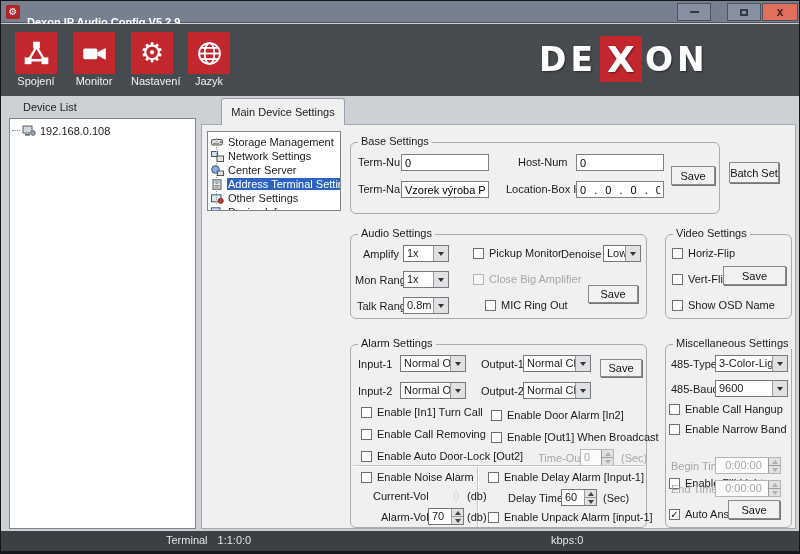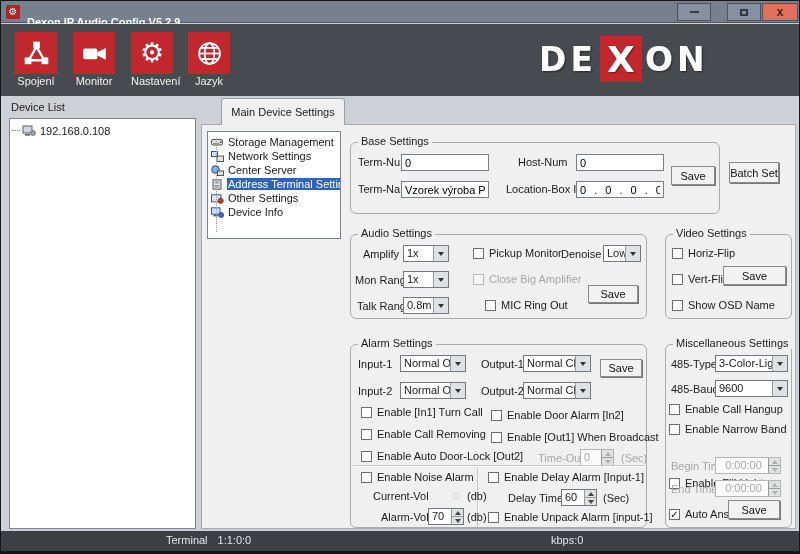--- a/index.html
+++ b/index.html
@@ -21,29 +21,29 @@
   
   .toolbar { left:0; top:23px; width:800px; height:72px; background:#474A4F; }
   .tbtn { top:8px; width:42px; height:42px; background:#C1272D; display:flex; align-items:center; justify-content:center; }
   .tlabel { top:51px; width:42px; text-align:center; color:#f2f2f2; white-space:nowrap; }
   .gearglyph { color:#fff; font-size:27px; line-height:40px; }
   .logo { left:538px; top:10px; height:50px; display:flex; align-items:center; }
   .logotxt { color:#fff; font-family:"DejaVu Sans",sans-serif; font-weight:800; font-size:33px; letter-spacing:4px; text-shadow:1px 1px 2px rgba(0,0,0,.45); }
   .logox { width:42px; height:46px; background:#C1272D; margin:0 3px; display:flex; align-items:center; justify-content:center; color:#fff; font-family:"DejaVu Sans",sans-serif; font-weight:800; font-size:36px; text-shadow:1px 1px 2px rgba(0,0,0,.45); }
 
   
-  .devlabel { left:10px; top:100px; color:#222; }
+  .devlabel { left:22px; top:100px; color:#222; }
   .devbox { left:8px; top:117px; width:187px; height:411px; background:#fff; border:1px solid #7E848E; padding:4px 2px; }
   .devrow { display:flex; align-items:center; height:15px; }
   .stub { width:8px; height:0; border-top:1px dotted #8a8a8a; margin-right:2px; }
   .tab { left:220px; top:97px; width:124px; height:27px; background:#F0F0F0; border:1px solid #9aa0a8; border-bottom:none; border-radius:3px 3px 0 0; display:flex; align-items:center; justify-content:center; z-index:3; }
   .content { left:200px; top:123px; width:595px; height:405px; background:#F0F0F0; border:1px solid #a6a9ae; z-index:2; }
 
   
-  .treebox { left:5px; top:6px; width:134px; height:108px; background:#fff; border:1px solid #7E848E; padding:3px 1px 0 3px; overflow:hidden; }
+  .treebox { left:5px; top:6px; width:134px; height:80px; background:#fff; border:1px solid #7E848E; padding:3px 1px 0 3px; overflow:hidden; }
   .treebox::before { content:""; position:absolute; left:8px; top:6px; bottom:6px; border-left:1px dotted #9a9a9a; }
   .trow { display:flex; align-items:center; height:14px; white-space:nowrap; }
   .trow .ticon { margin-right:3px; flex:0 0 auto; }
   .trow .tlbl { padding:0 1px; }
   .trow.sel .tlbl { background:#2F63C0; color:#fff; }
 
   
   .group { border:1px solid #ababab; border-radius:6px; }
   .gtitle { position:absolute; top:-8px; left:7px; background:#F0F0F0; padding:0 3px; white-space:nowrap; }
 

